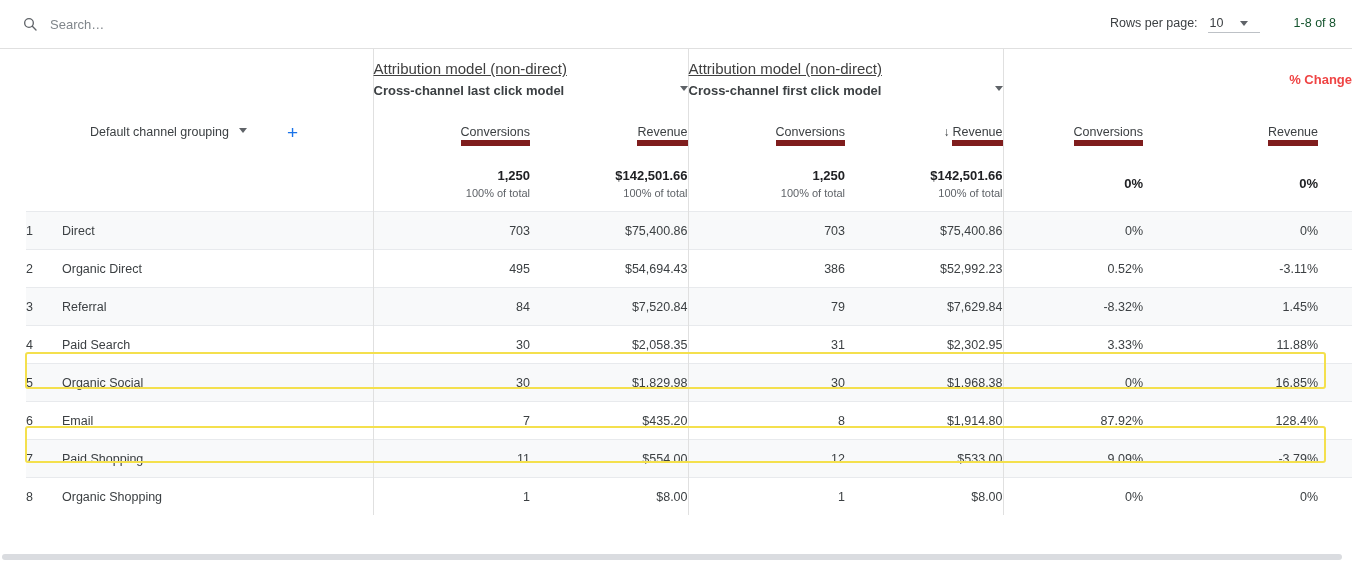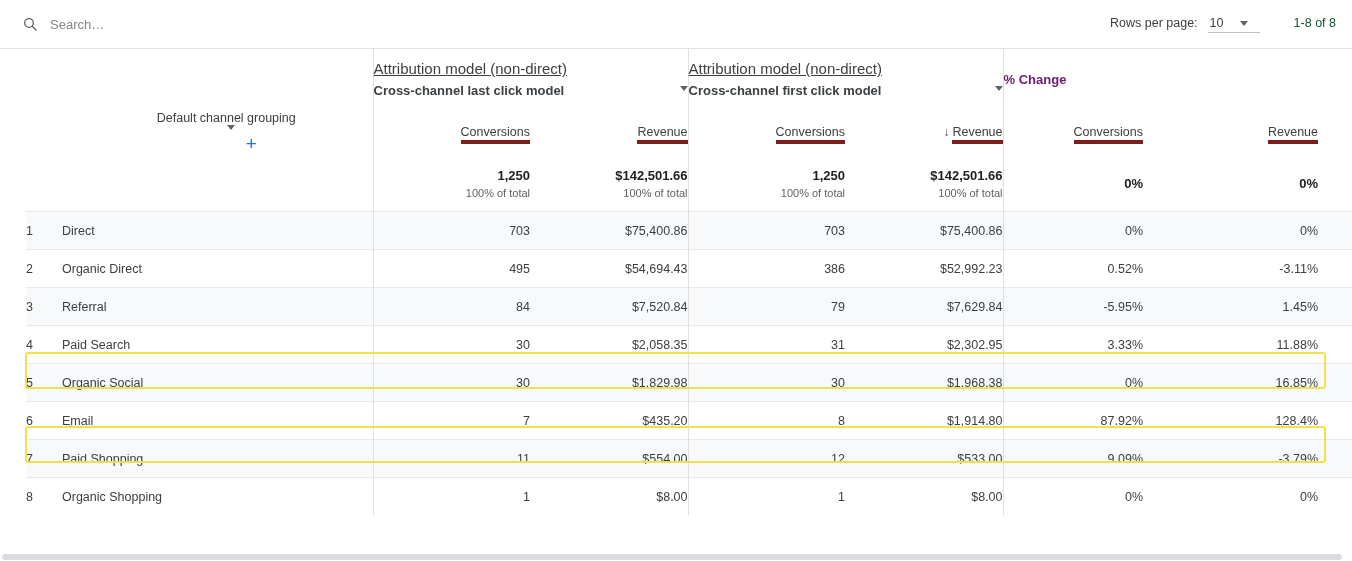--- a/index.html
+++ b/index.html
@@ -136,34 +136,33 @@
     align-items: center;
     justify-content: space-between;
     cursor: pointer;
   }
   .model-name {
     font-size: 13px;
     color: #3c4043;
     font-weight: bold;
   }
   .change-head {
-    text-align: left;
+    text-align: right;
     padding-right: 34px;
     font-size: 13px;
-    color: #701a75;
+    color: #ef4444;
     font-weight: bold;
   }
 
   
   .metric-row td { height: 46px; }
   .dim-cell {
     display: flex;
     align-items: center;
     padding-left: 28px;
-    flex-direction: column;
   }
   .dim-name {
     font-size: 12.5px;
     color: #3c4043;
     margin-right: 10px;
   }
   .plus-btn {
     margin-left: 40px;
     color: #1a73e8;
     font-size: 19px;
@@ -172,21 +171,21 @@
     font-weight: 300;
   }
   .metric-head {
     text-align: right;
     padding-right: 14px;
     font-size: 12.5px;
     color: #3c4043;
     white-space: nowrap;
   }
   .metric-head .mh {
-    border-bottom: 4px solid #7f1d1d;
+    border-bottom: 6px solid #7f1d1d;
     padding-bottom: 1px;
     cursor: pointer;
   }
   .sort-arrow {
     color: #3c4043;
     margin-right: 3px;
     font-size: 12px;
   }
   .metric-head.ch { padding-right: 34px; }
 
@@ -366,21 +365,21 @@
       <td class="num ch grp-sep-left">0.52%</td>
       <td class="num ch">-3.11%</td>
     </tr>
     <tr class="data-row alt">
       <td class="idx">3</td>
       <td class="dim">Referral</td>
       <td class="num grp-sep-left">84</td>
       <td class="num">$7,520.84</td>
       <td class="num grp-sep-left">79</td>
       <td class="num">$7,629.84</td>
-      <td class="num ch grp-sep-left">-5.95%</td>
+      <td class="num ch grp-sep-left">-8.32%</td>
       <td class="num ch">1.45%</td>
     </tr>
     <tr class="data-row">
       <td class="idx">4</td>
       <td class="dim">Paid Search</td>
       <td class="num grp-sep-left">30</td>
       <td class="num">$2,058.35</td>
       <td class="num grp-sep-left">31</td>
       <td class="num">$2,302.95</td>
       <td class="num ch grp-sep-left">3.33%</td>

